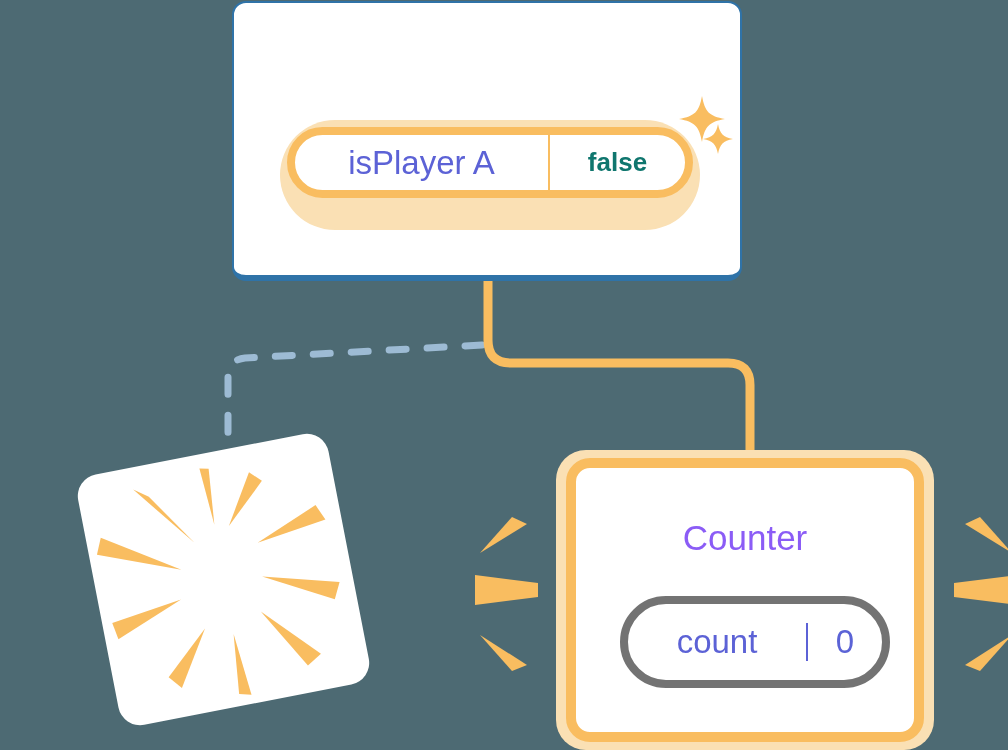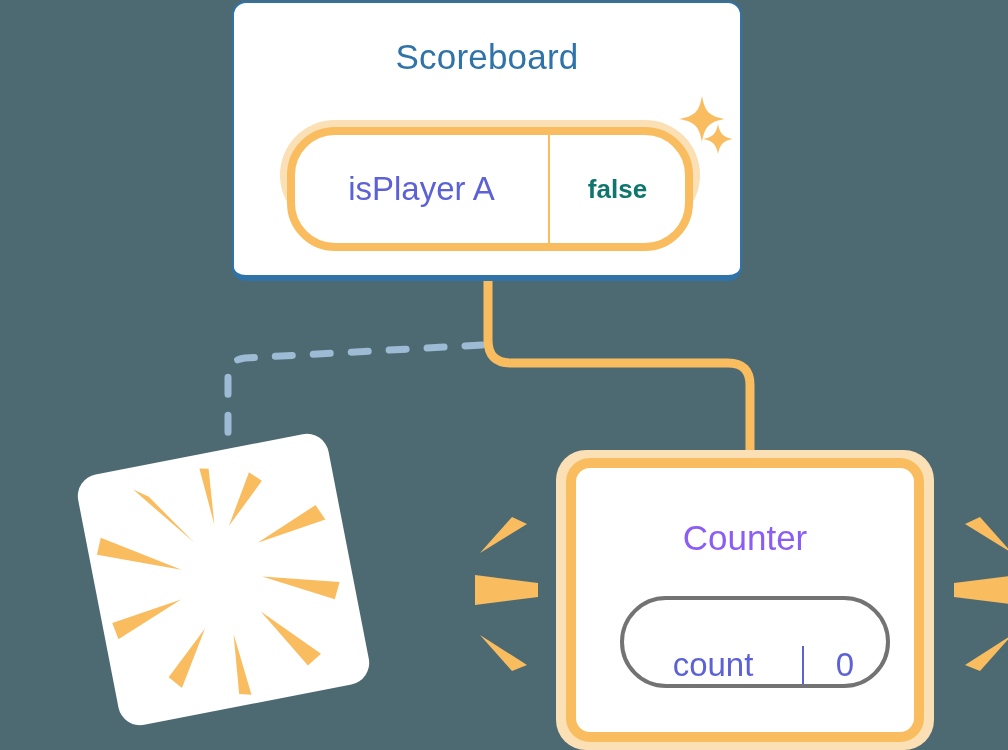--- a/index.html
+++ b/index.html
@@ -67,21 +67,21 @@
     width: 420px;
     height: 110px;
     border-radius: 55px;
     background: #fae0b4;
   }
   .pill-hot {
     position: absolute;
     left: 7px;
     top: 7px;
     width: 406px;
-    height: 124px;
+    height: 71px;
     box-sizing: border-box;
     border: 8px solid #f9bd60;
     border-radius: 48px;
     background: #ffffff;
     display: flex;
     align-items: stretch;
   }
   .pill-key {
     flex: 0 0 253px;
     display: flex;
@@ -160,25 +160,25 @@
     margin: 0;
     padding-top: 50px;
   }
   .counter-pill {
     position: absolute;
     left: 44px;
     top: 128px;
     width: 270px;
     height: 92px;
     box-sizing: border-box;
-    border: 4px solid #737373;
+    border: 8px solid #737373;
     border-radius: 46px;
     background: #ffffff;
     display: flex;
-    align-items: flex-end;
+    align-items: center;
   }
   .cp-key {
     flex: 0 0 178px;
     display: flex;
     align-items: center;
     justify-content: center;
     color: #5c62d6;
     font-size: 33px;
     border-right: 2px solid #5c62d6;
   }
@@ -203,21 +203,20 @@
 <div id="stage">
 
   <svg id="wires" viewBox="0 0 1008 750" width="1008" height="750">
 
     <path d="M 482 345 L 245 358 Q 228 360 228 377 L 228 470" fill="none" stroke="#9dbbd4" stroke-width="7" stroke-linecap="round" stroke-dasharray="17 21"></path>
 
     <path d="M 488 281 L 488 340 Q 488 363 511 363 L 728 363 Q 750 363 750 385 L 750 462" fill="none" stroke="#f9bd60" stroke-width="9" stroke-linecap="butt"></path>
   </svg>
 
   <div class="scoreboard-card">
-    <h2 class="card-title">Scoreboard</h2>
 
     <div class="pill-wrap">
       <div class="pill-glow"></div>
       <div class="pill-hot">
         <div class="pill-key">isPlayer A</div>
         <div class="pill-val">false</div>
       </div>
     </div>
   </div>
 

